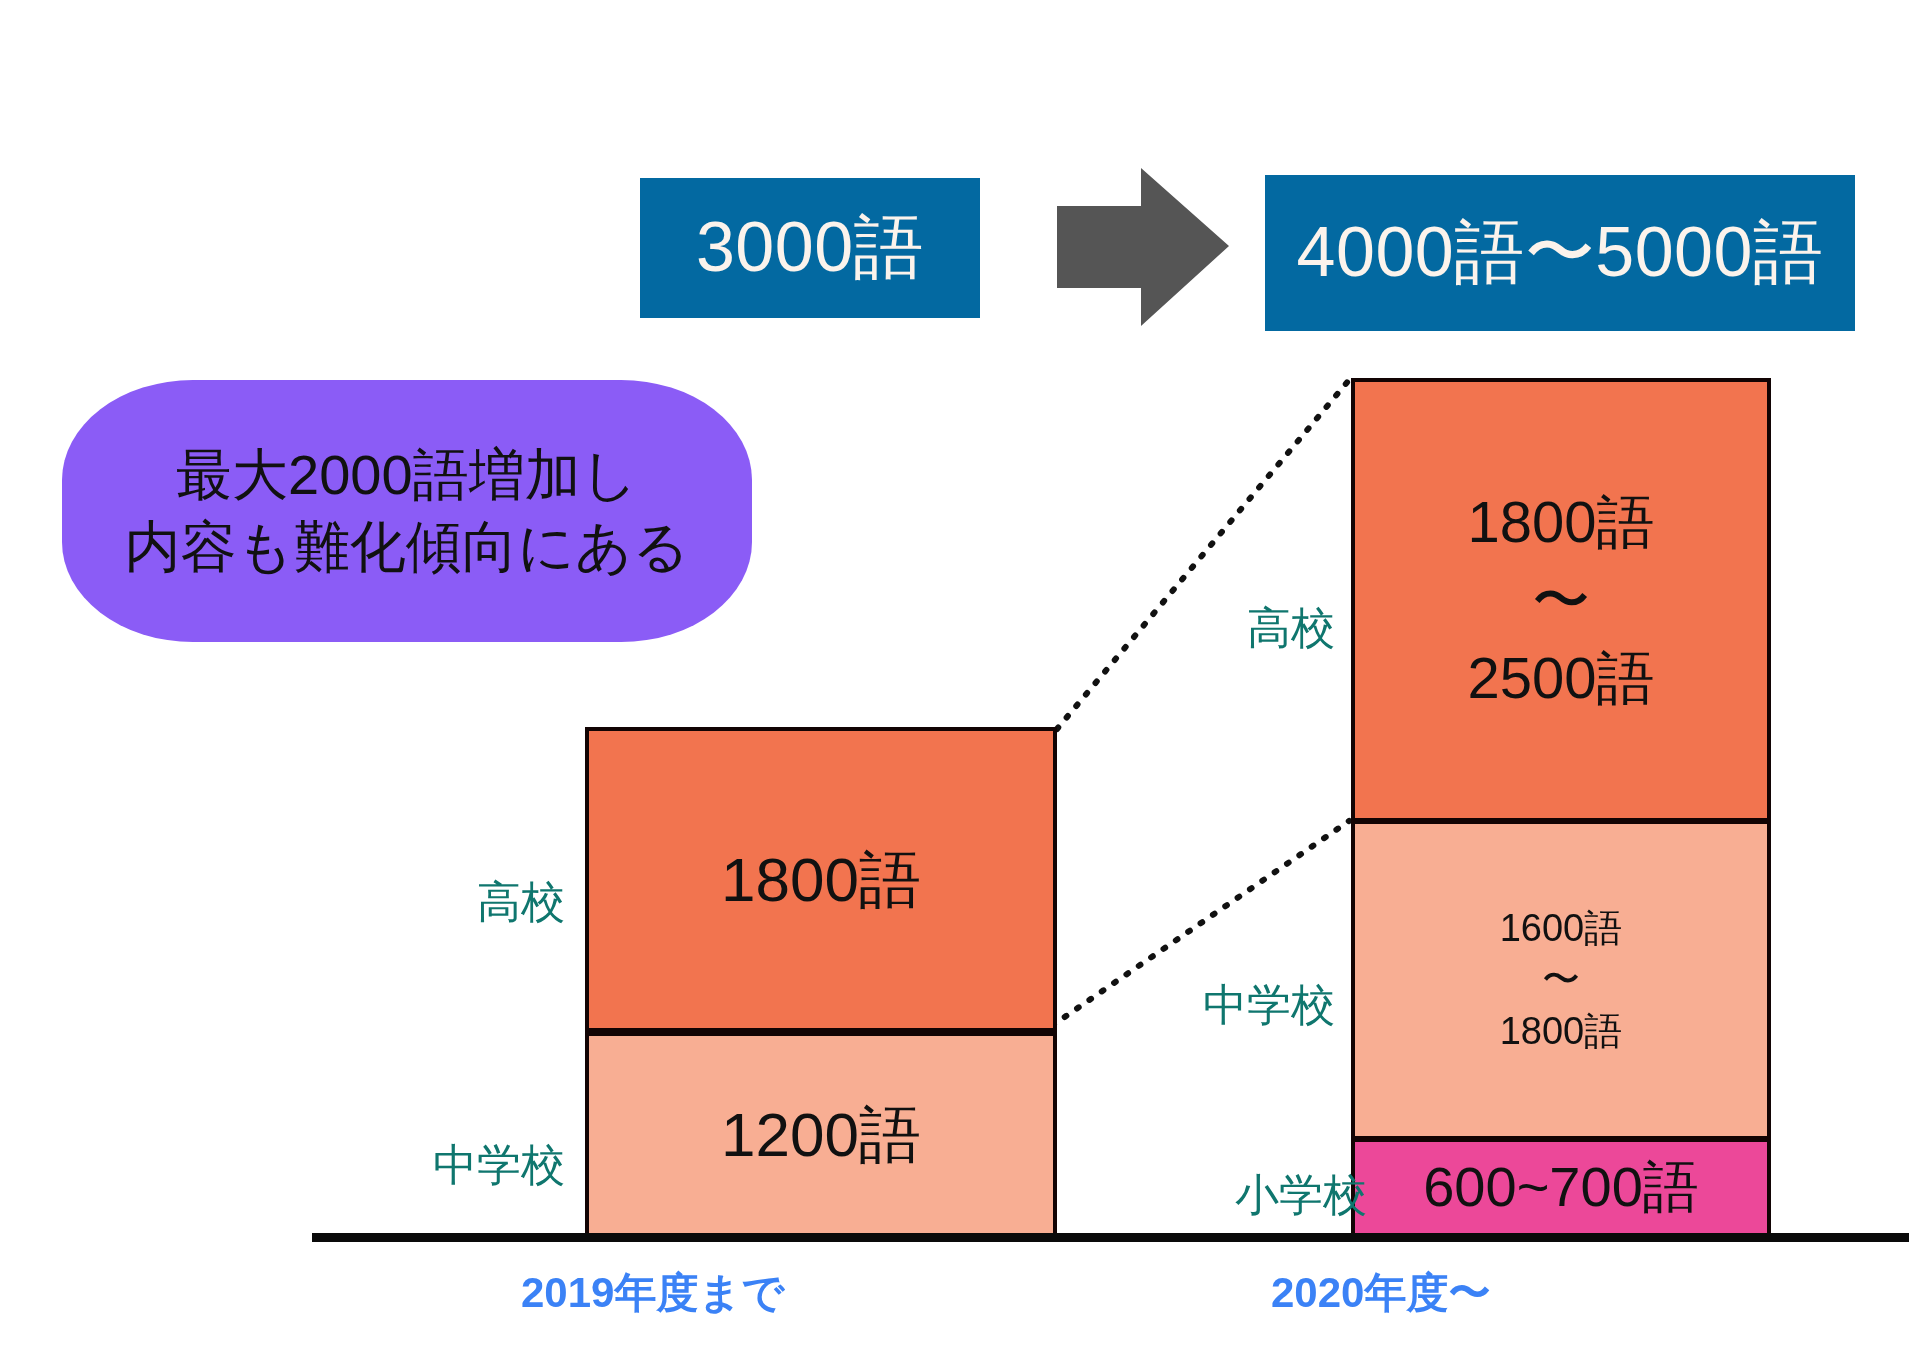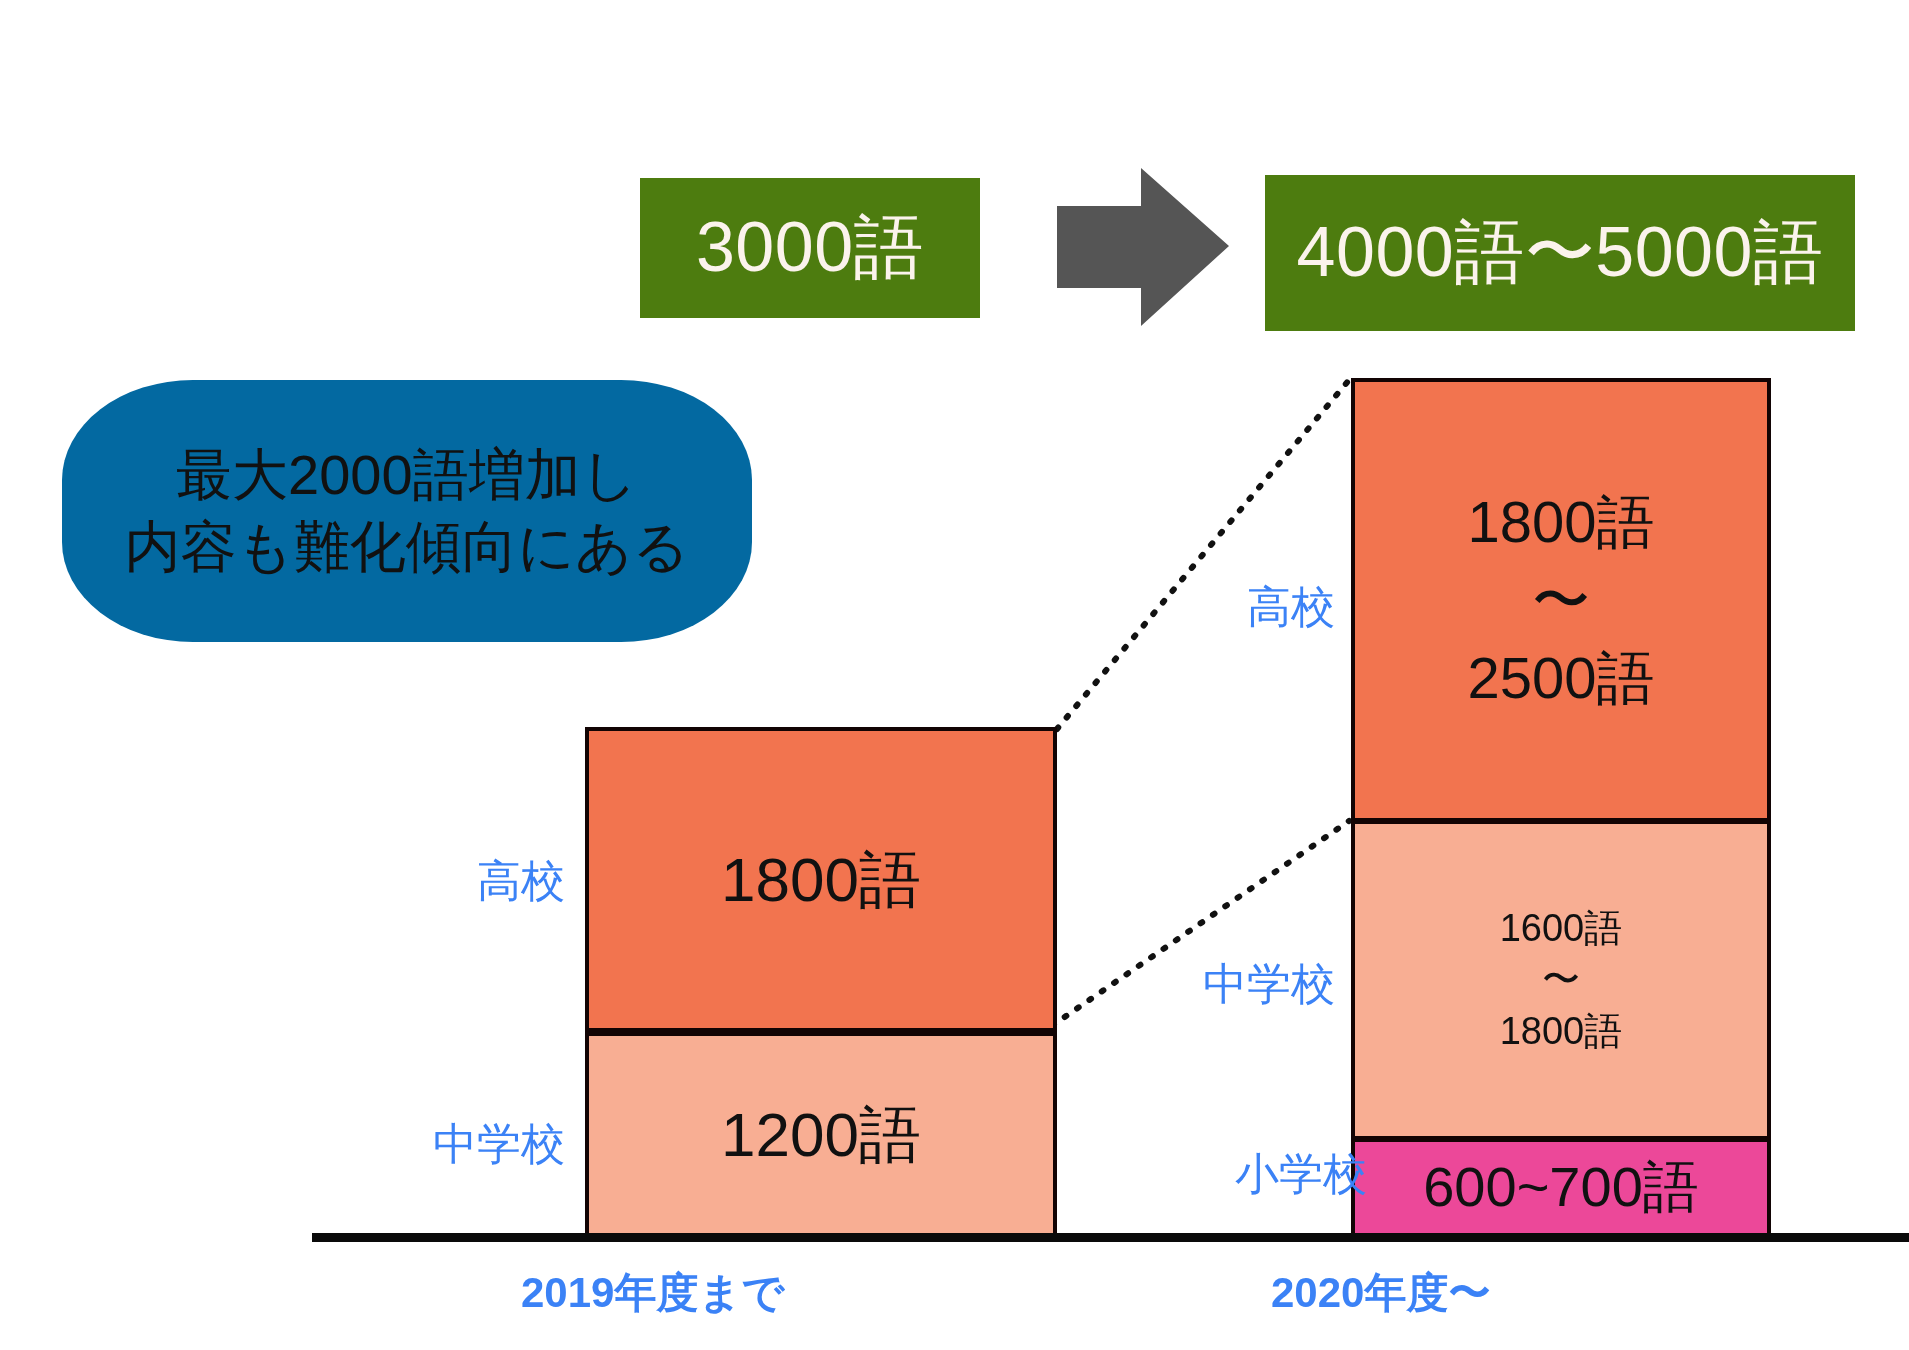--- a/index.html
+++ b/index.html
@@ -14,21 +14,21 @@
     height: 1350px;
     background: #ffffff;
     overflow: hidden;
     font-family: "Liberation Sans", "DejaVu Sans", sans-serif;
     color: #111111;
   }
 
   
   .summary-box {
     position: absolute;
-    background: #4d7c0f;
+    background: #0369a1;
     color: #FBF3EC;
     display: flex;
     align-items: center;
     justify-content: center;
     font-weight: 400;
     letter-spacing: 0.5px;
     white-space: nowrap;
   }
   #summary-before {
     left: 640px;
@@ -55,21 +55,21 @@
     height: 160px;
   }
 
   
   #callout-bubble {
     position: absolute;
     left: 62px;
     top: 380px;
     width: 690px;
     height: 262px;
-    background: #0369a1;
+    background: #8b5cf6;
     border-radius: 131px / 100px;
     display: flex;
     flex-direction: column;
     align-items: center;
     justify-content: center;
     text-align: center;
     color: #111111;
     font-size: 56px;
     line-height: 1.28;
     font-weight: 400;
@@ -114,23 +114,24 @@
   }
   #seg-r-elem {
     left: 1351px; top: 1138px; width: 420px; height: 99px;
     font-size: 56px;
   }
 
   
   .cat-label {
     position: absolute;
     font-size: 44px;
-    color: #3b82f6;
+    color: #0f766e;
     white-space: nowrap;
     text-align: right;
+    margin-top: 21px;
   }
   #label-l-high   { left: 410px; top: 852px; width: 155px; }
   #label-l-junior { left: 385px; top: 1115px; width: 180px; }
   #label-r-high   { left: 1180px; top: 578px; width: 155px; }
   #label-r-junior { left: 1155px; top: 955px; width: 180px; }
   #label-r-elem   { left: 1187px; top: 1145px; width: 180px; }
 
   
   #baseline {
     position: absolute;

